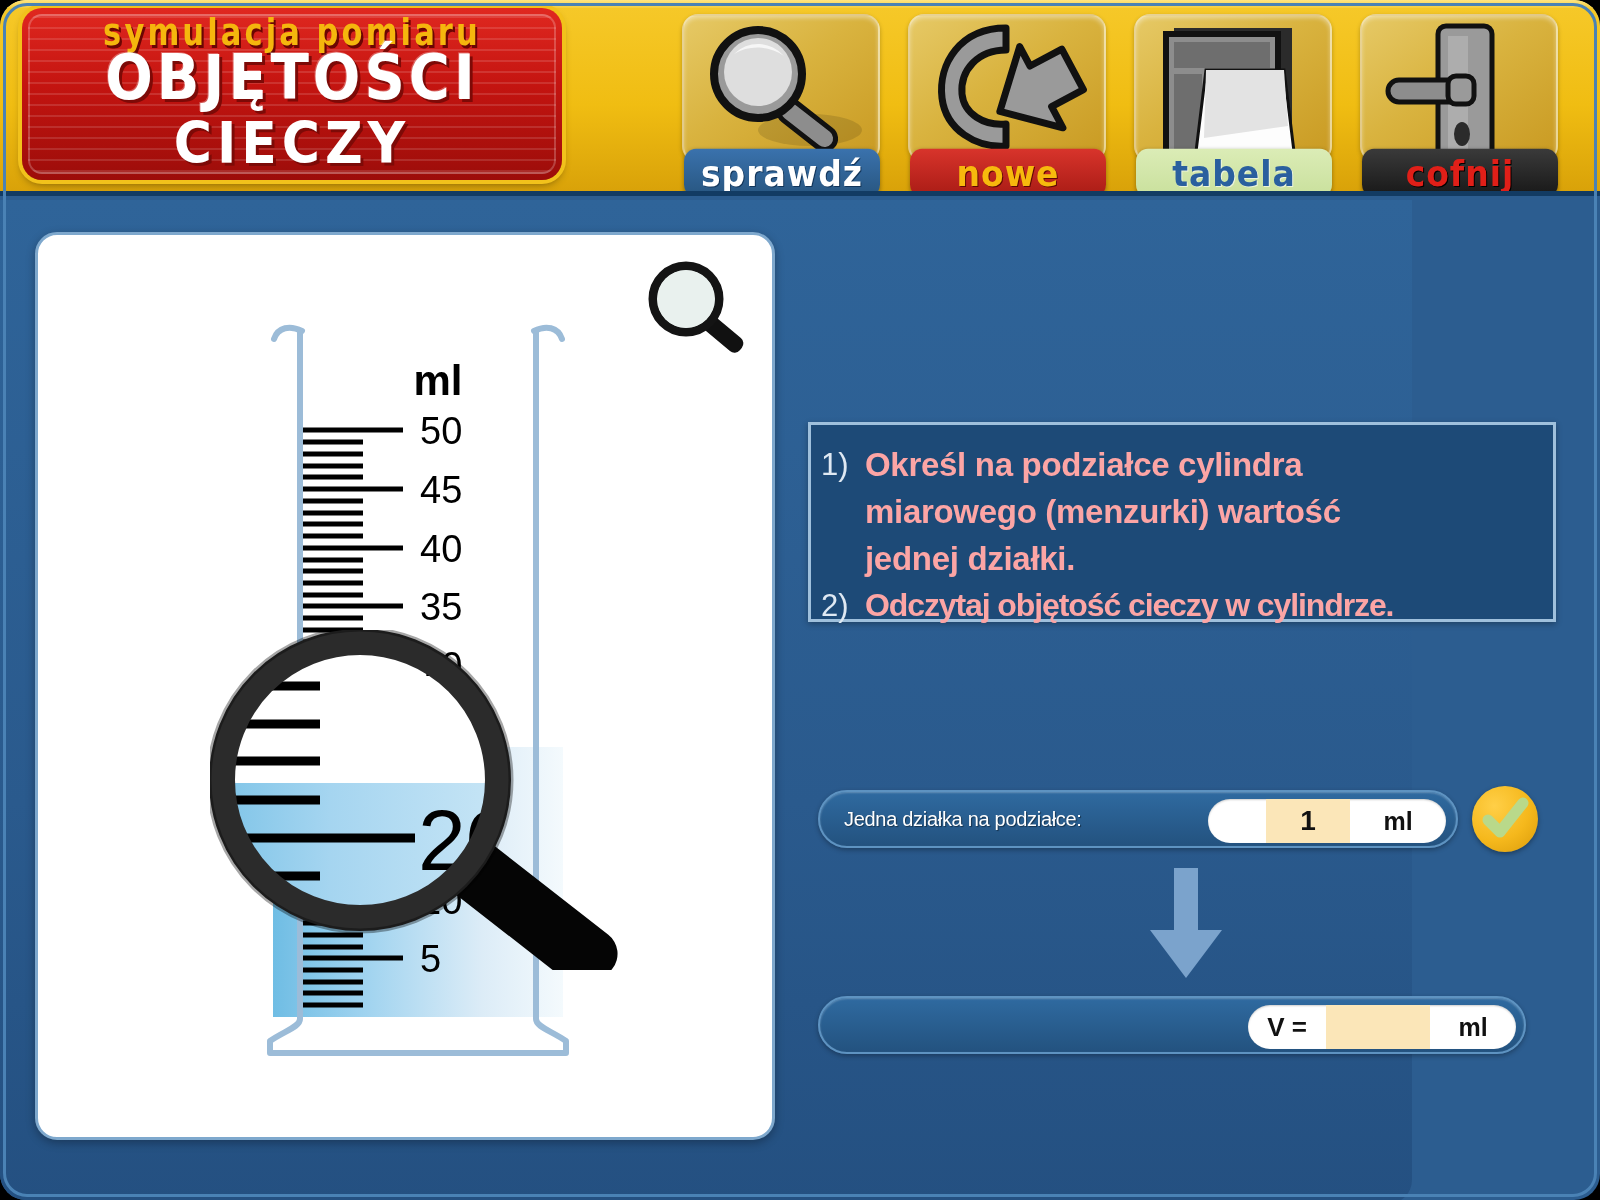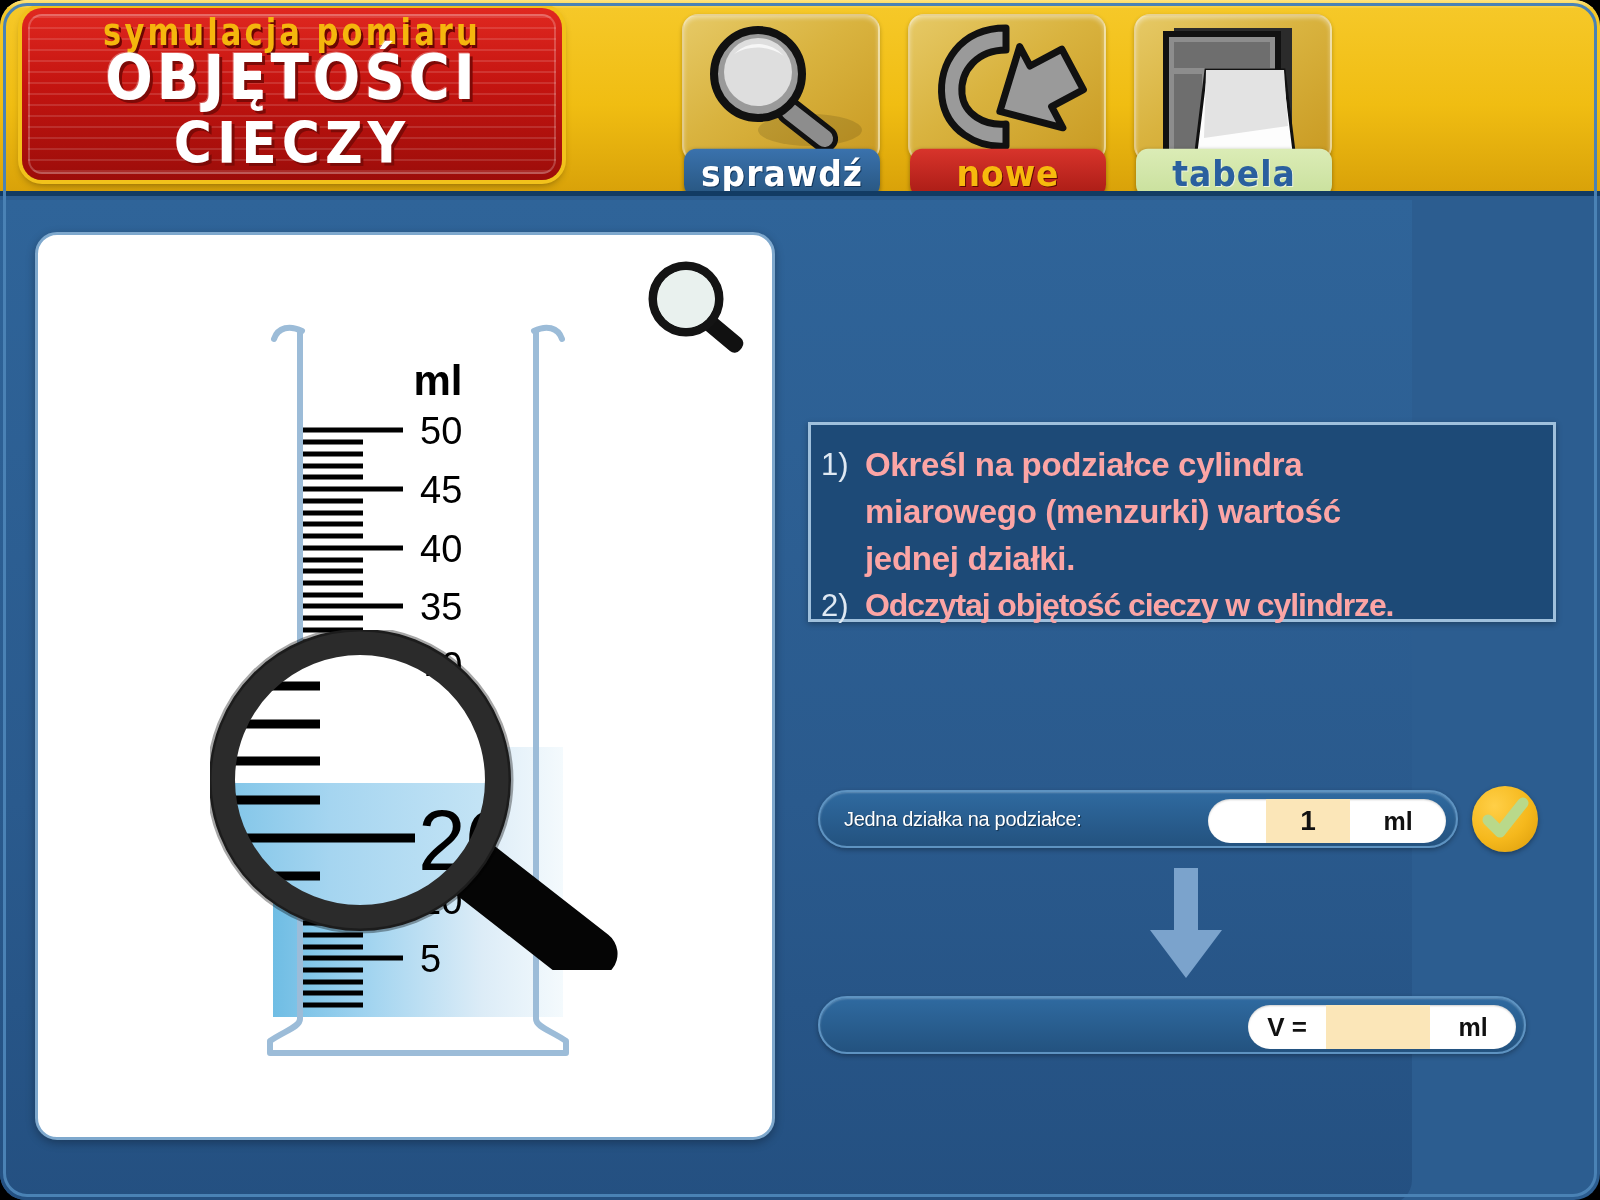--- a/index.html
+++ b/index.html
@@ -277,20 +277,35 @@
               <rect x="14" y="20" width="96" height="26" fill="#6e6e6e"></rect>
               <rect x="14" y="52" width="28" height="90" fill="#6e6e6e"></rect>
               <polygon points="46,48 124,48 136,146 34,146" fill="#fdfdfd" stroke="#111" stroke-width="3"></polygon>
               <polygon points="46,48 124,48 128,104 44,116" fill="#e3e3e3"></polygon>
             </g>
           </svg>
         </div>
         <div class="tool-label lbl-tabela">tabela</div>
       </div>
 
+      <div class="tool" style="left:678px">
+        <div class="tool-icon">
+          <svg width="198" height="148" viewBox="0 0 198 148">
+            <g transform="translate(34,2)">
+              <rect x="62" y="14" width="14" height="130" fill="#00000022"></rect>
+              <rect x="42" y="8" width="54" height="140" rx="8" fill="#9a9a9a" stroke="#111" stroke-width="5"></rect>
+              <rect x="52" y="18" width="20" height="128" fill="#bdbdbd" opacity=".55"></rect>
+              <rect x="-8" y="62" width="76" height="22" rx="11" fill="#8d8d8d" stroke="#111" stroke-width="5"></rect>
+              <rect x="52" y="58" width="26" height="28" rx="8" fill="#9a9a9a" stroke="#111" stroke-width="5"></rect>
+              <ellipse cx="66" cy="116" rx="8" ry="12" fill="#2b2b2b"></ellipse>
+            </g>
+          </svg>
+        </div>
+        <div class="tool-label lbl-cofnij">cofnij</div>
+      </div>
 
     </div>
   </div>
 
   <div id="stage">
 
     <div id="canvas-panel">
       <div id="cyl-wrap">
 
         <svg width="740" height="908" viewBox="0 0 740 908">

